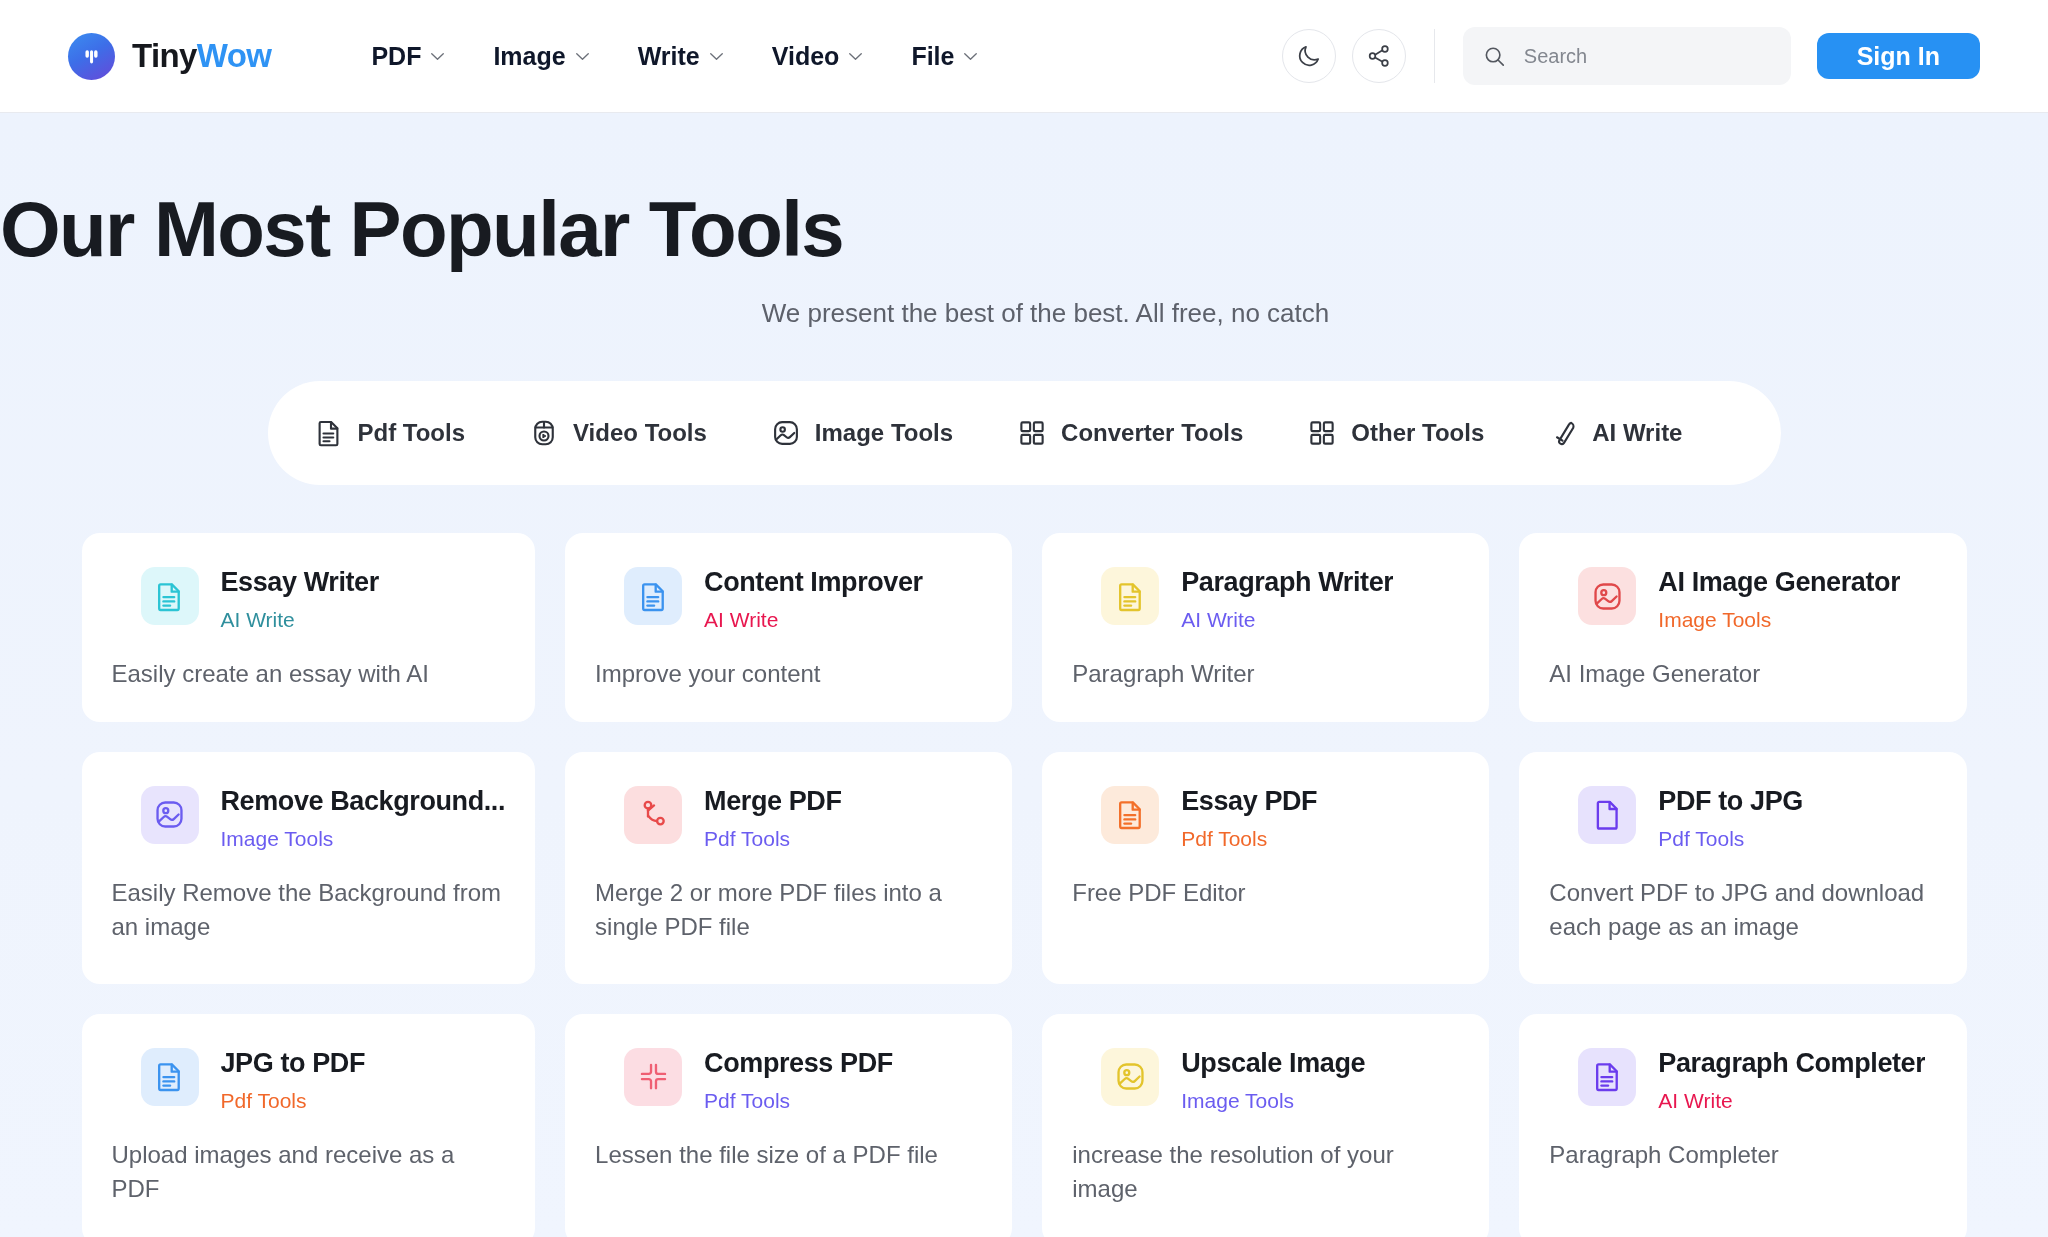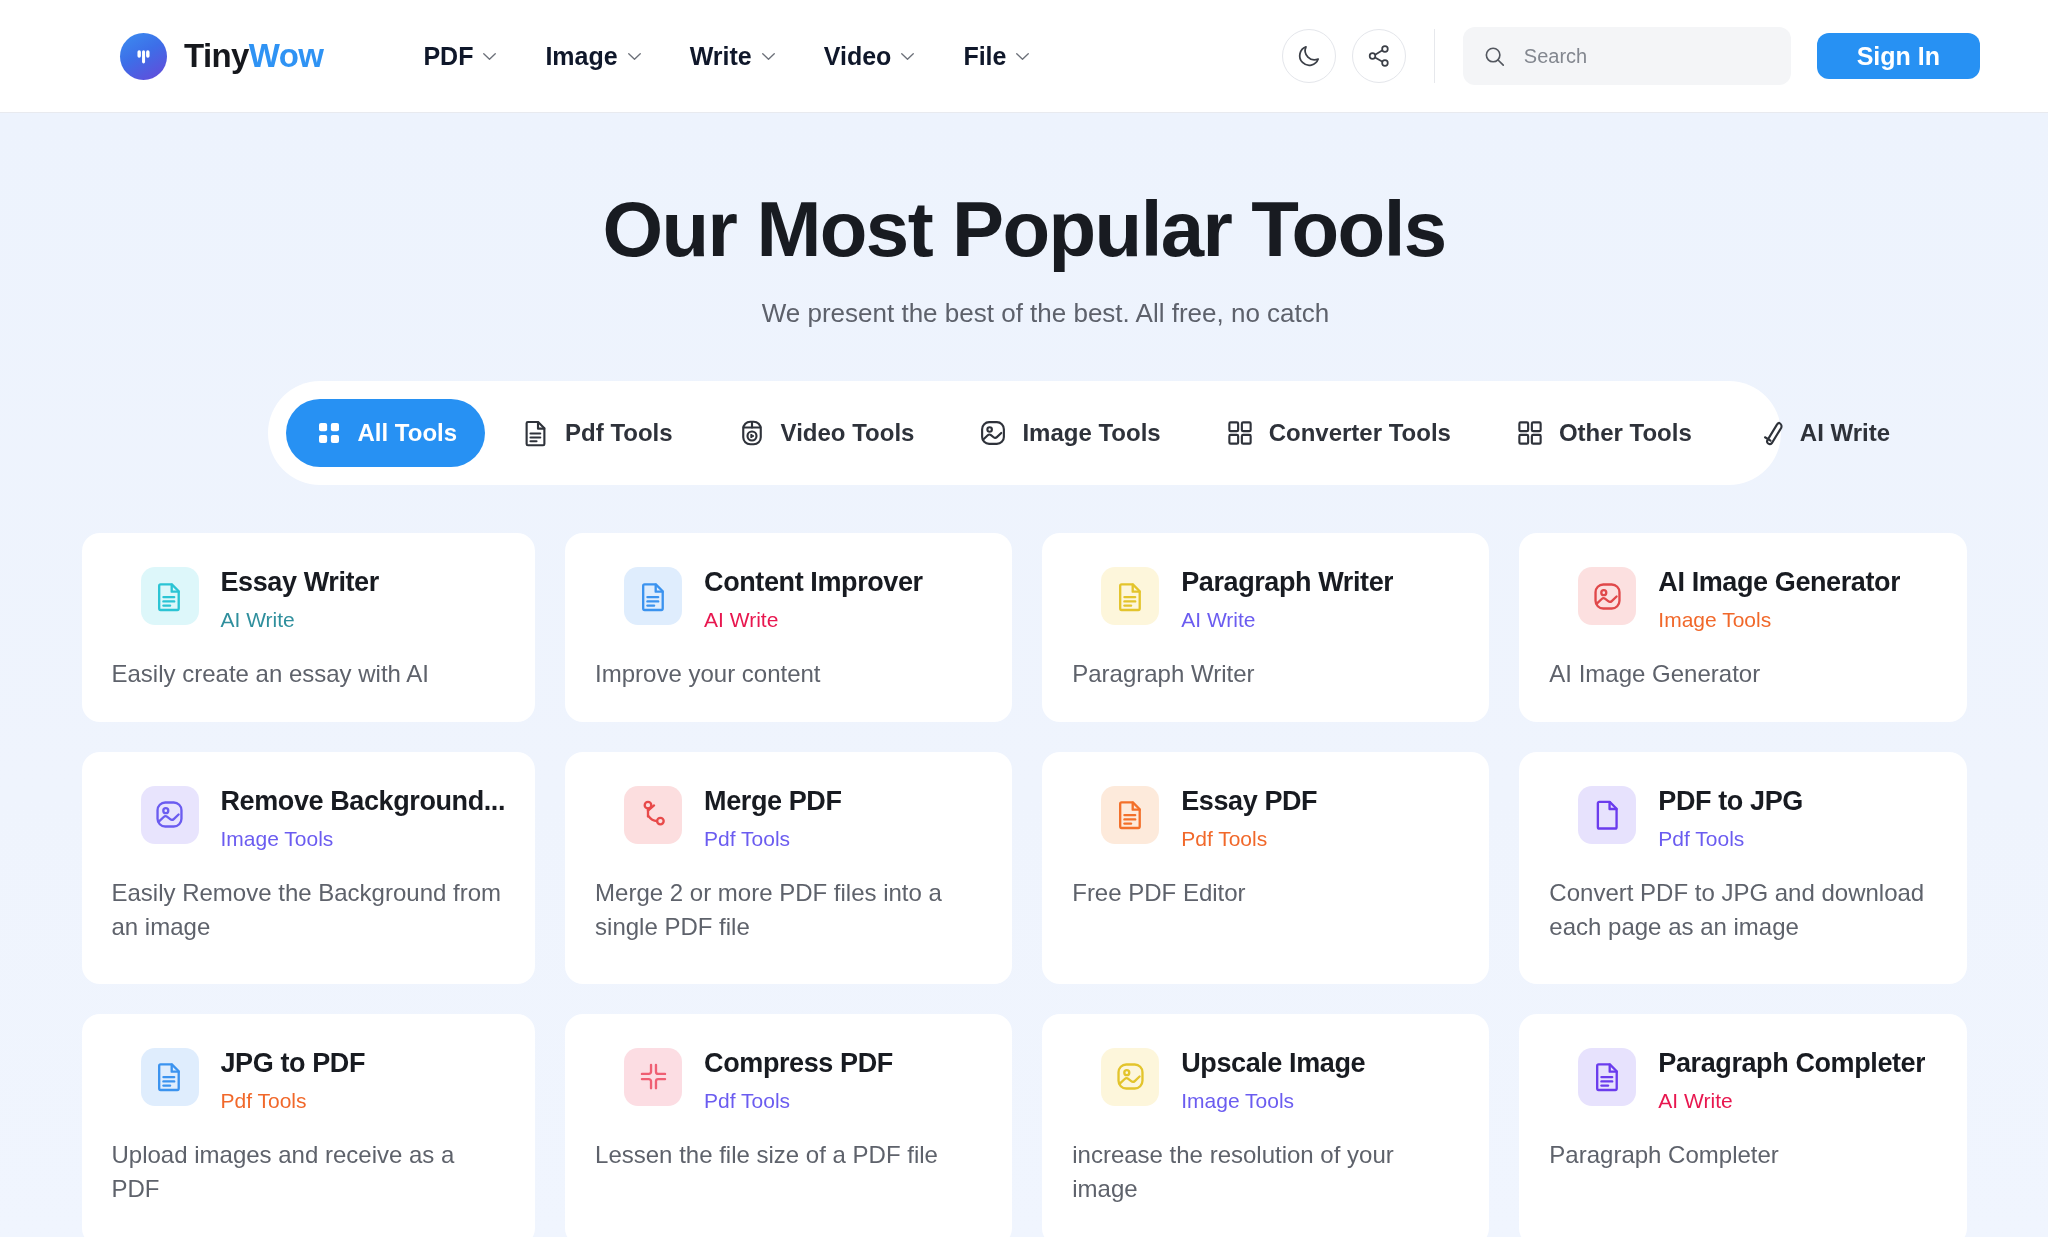--- a/index.html
+++ b/index.html
@@ -15,21 +15,21 @@
     background: #eef4fd;
     -webkit-font-smoothing: antialiased;
   }
 
   
   .header {
     height: 113px;
     background: #ffffff;
     display: flex;
     align-items: center;
-    padding: 0 68px 0 120px;
+    padding: 0 68px 0 68px;
     border-bottom: 1px solid #e8eaef;
     position: relative;
     z-index: 5;
   }
 
   .brand {
     display: flex;
     align-items: center;
     gap: 17px;
     cursor: pointer;
@@ -146,21 +146,21 @@
   }
 
   
   .page {
     background: linear-gradient(180deg, #edf3fd 0%, #eff4fd 60%, #f0f5fe 100%);
     min-height: calc(1237px - 113px);
     padding-top: 74px;
   }
 
   .page-title {
-    text-align: center;
+    text-align: left;
     font-size: 78px;
     font-weight: 700;
     color: #181b21;
     letter-spacing: -1.6px;
     line-height: 1.08;
   }
 
   .page-sub {
     text-align: center;
     font-size: 26px;
@@ -351,31 +351,20 @@
     <button class="signin-btn">Sign In</button>
   </div>
 </div>
 
 <div class="page">
 
   <h1 class="page-title">Our Most Popular Tools</h1>
   <p class="page-sub">We present the best of the best. All free, no catch</p>
 
   <div class="tabs-wrap" id="tabs">
-      <div class="tab active">
-        <span>
-          <svg class="tab-icon" viewBox="0 0 24 24" width="30" height="30">
-            <rect x="4" y="4" width="6.5" height="6.5" rx="1.6" fill="#ffffff"></rect>
-            <rect x="13.5" y="4" width="6.5" height="6.5" rx="1.6" fill="#ffffff"></rect>
-            <rect x="4" y="13.5" width="6.5" height="6.5" rx="1.6" fill="#ffffff"></rect>
-            <rect x="13.5" y="13.5" width="6.5" height="6.5" rx="1.6" fill="#ffffff"></rect>
-          </svg>
-        </span>
-        <span>All Tools</span>
-      </div>
       <div class="tab">
         <span>
           <svg class="tab-icon" viewBox="0 0 24 24" width="30" height="30">
             <path d="M5.5 3.2h8.2l5 5v12.6a1 1 0 0 1-1 1H5.5a1 1 0 0 1-1-1V4.2a1 1 0 0 1 1-1Z" fill="none" stroke="#2e323a" stroke-width="1.7" stroke-linecap="round" stroke-linejoin="round"></path>
             <path d="M13.6 3.4v5.1h5" fill="none" stroke="#2e323a" stroke-width="1.7" stroke-linecap="round" stroke-linejoin="round"></path>
             <line x1="7.6" y1="12.4" x2="15.4" y2="12.4" fill="none" stroke="#2e323a" stroke-width="1.7" stroke-linecap="round" stroke-linejoin="round"></line>
             <line x1="7.6" y1="15.6" x2="15.4" y2="15.6" fill="none" stroke="#2e323a" stroke-width="1.7" stroke-linecap="round" stroke-linejoin="round"></line>
             <line x1="7.6" y1="18.6" x2="12.4" y2="18.6" fill="none" stroke="#2e323a" stroke-width="1.7" stroke-linecap="round" stroke-linejoin="round"></line>
           </svg>
         </span>

